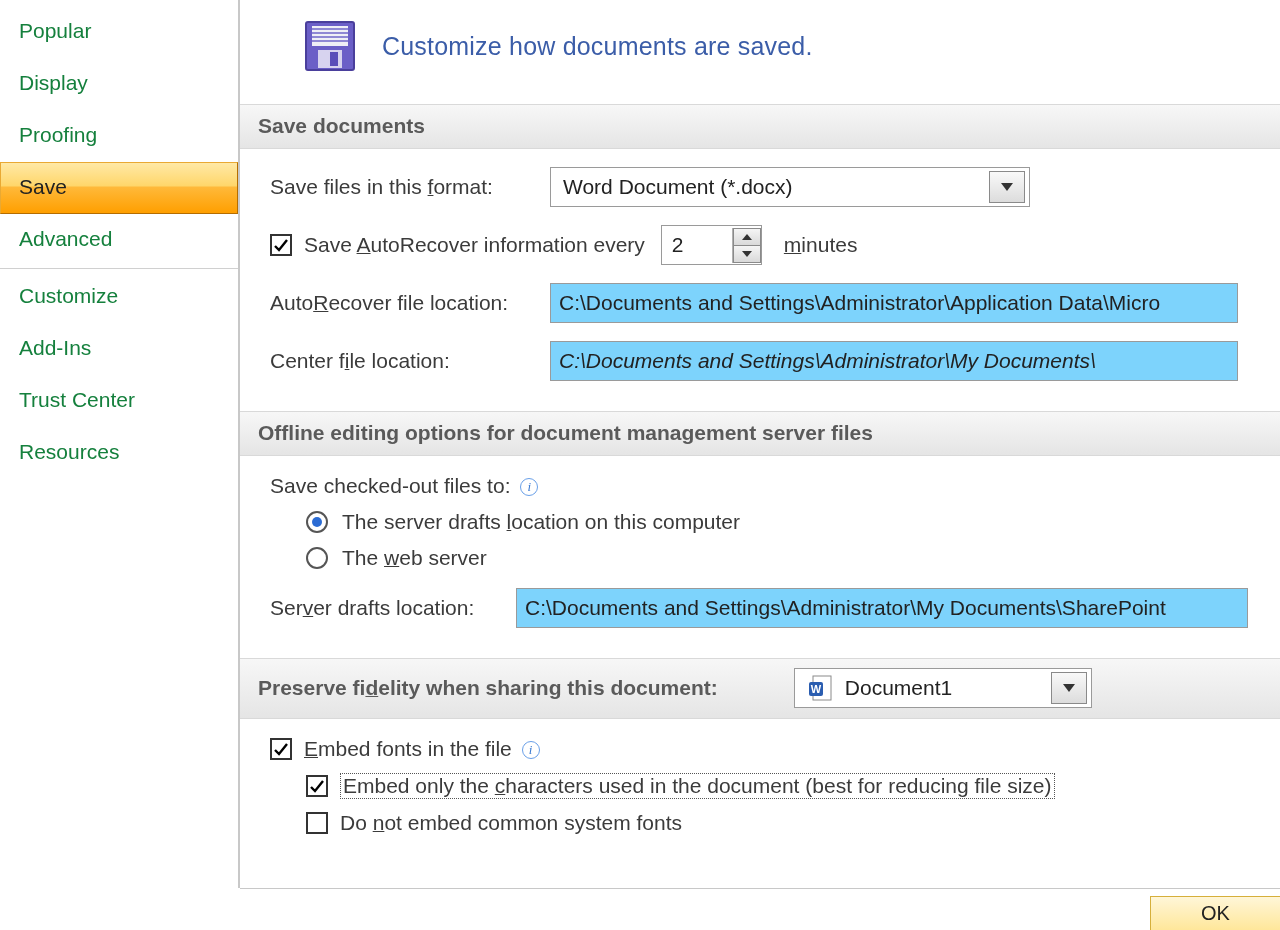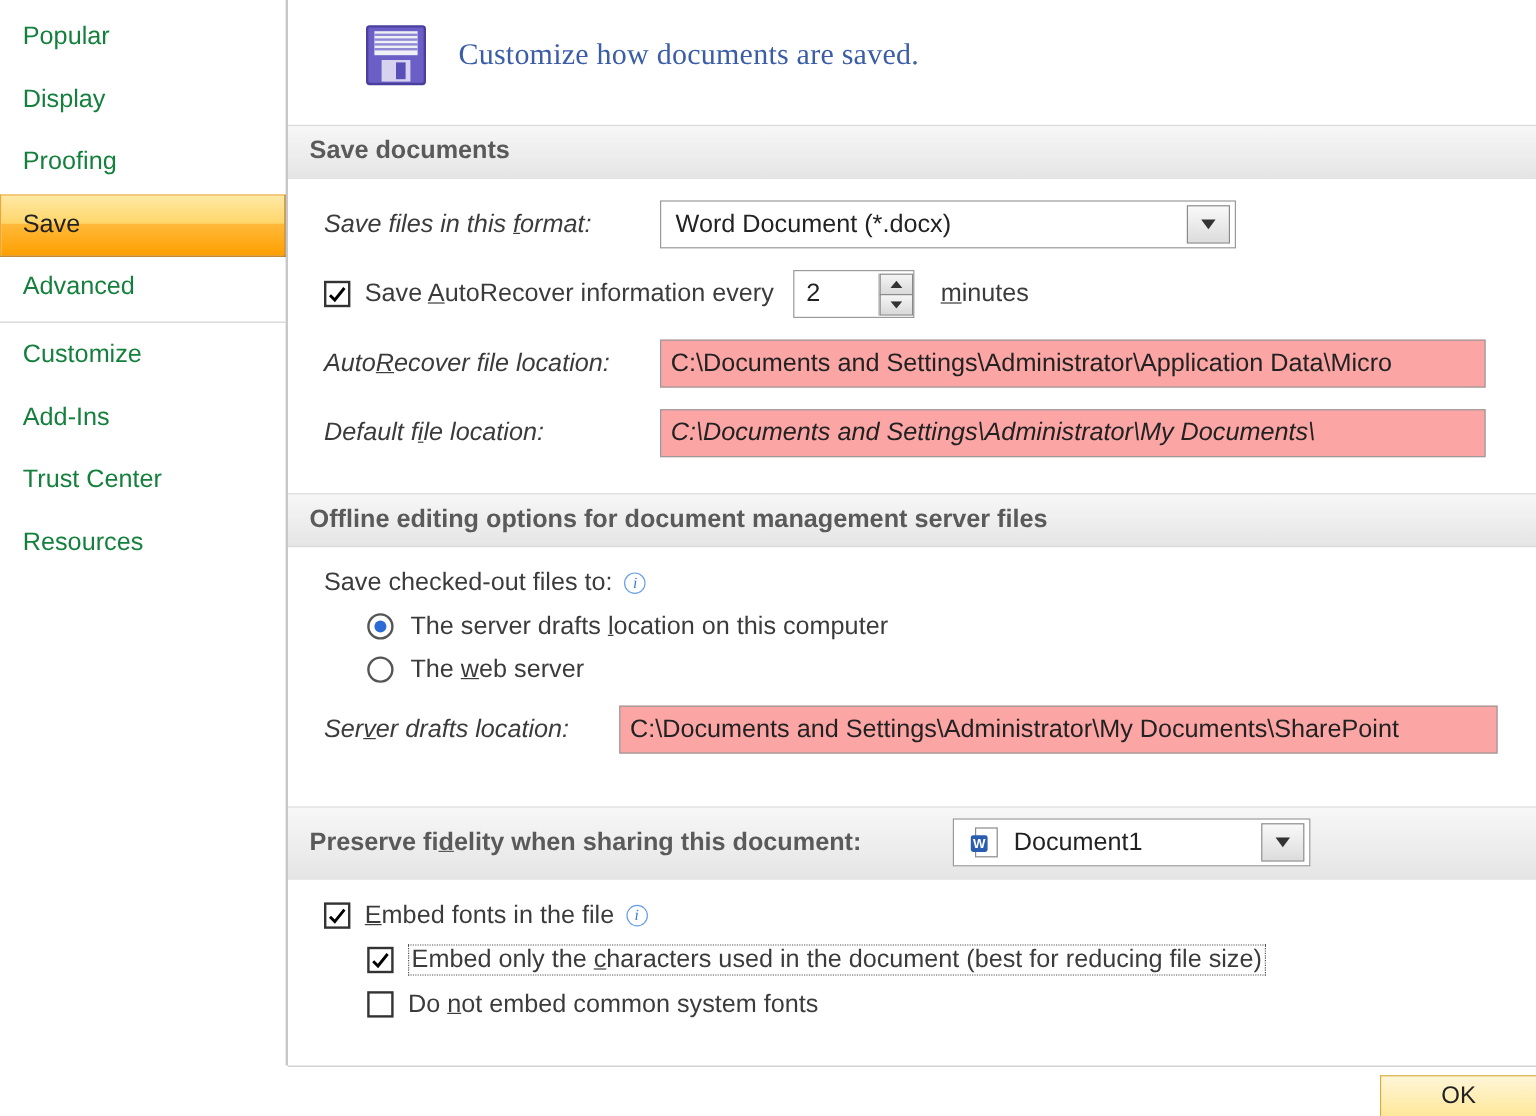--- a/index.html
+++ b/index.html
@@ -54,42 +54,41 @@
   .header-row {
     display: flex;
     align-items: center;
     gap: 26px;
     padding: 4px 0 20px 64px;
   }
   .header-title {
     font-size: 25px;
     color: #3b5da8;
     letter-spacing: 0.2px;
-    font-family: Liberation Serif, serif;
   }
   .save-icon {
     width: 52px; height: 52px;
   }
   .section-head {
     background: linear-gradient(#f7f7f7, #e5e5e5);
     border-top: 1px solid #d9d9d9;
     border-bottom: 1px solid #d9d9d9;
     font-size: 21px;
     font-weight: bold;
     color: #5a5a5a;
     padding: 9px 0 10px 18px;
     margin-top: 12px;
   }
   .section-body {
     padding: 18px 0 12px 30px;
     font-size: 21px;
   }
   .row { display:flex; align-items:center; margin-bottom:18px; }
   .row-tight { margin-bottom: 12px; }
-  .row .label { min-width: 280px; color:#3b3b3b;font-style:italic; }
+  .row .label { min-width: 280px; color:#3b3b3b; }
   .lbl-w1 { min-width: 290px; }
   .indent1 { padding-left: 36px; }
 
   
   .dropdown {
     display:inline-flex; align-items:center;
     border:1px solid #9a9a9a;
     background:#fff;
     height:40px;
     padding: 0 4px 0 12px;
@@ -103,21 +102,21 @@
     margin-left:6px;
   }
   .dd-btn svg { width:14px; height:10px; }
 
   input.text {
     border:1px solid #9a9a9a;
     height:40px;
     font-size:21px;
     padding: 0 8px;
     color:#222;
-    background:#fca5a5;
+    background:#7dd3fc;
     font-family:inherit;
   }
   .spinner-wrap {
     display:inline-flex; align-items:center;
     border:1px solid #9a9a9a; height:40px; background:#fff;
     padding-left:10px;
   }
   .spinner-wrap .val { width:60px; font-size:21px; color:#222; }
   .spin-btns { display:flex; flex-direction:column; border-left:1px solid #b0b0b0; }
   .spin-btns .sb {
@@ -260,21 +259,21 @@
 
       <div class="row">
         <span class="label lbl-w1">
           <span>Auto</span><u class="mn">R</u><span>ecover file location:</span>
         </span>
         <input class="text" style="width: 688px;" value="C:\Documents and Settings\Administrator\Application Data\Micro">
       </div>
 
       <div class="row" style="margin-bottom:6px">
         <span class="label lbl-w1">
-          <span>Default f</span><u class="mn">i</u><span>le location:</span>
+          <span>Center f</span><u class="mn">i</u><span>le location:</span>
         </span>
         <input class="text" style="width: 688px; font-style: italic;" value="C:\Documents and Settings\Administrator\My Documents\">
       </div>
     </div>
 
     <div class="section-head">Offline editing options for document management server files</div>
     <div class="section-body">
       <div class="row row-tight">
         <span>
           <span>Save checked-out files to:</span>
@@ -288,21 +287,21 @@
         <span>
           <span>The server drafts </span><u class="mn">l</u><span>ocation on this computer</span>
         </span>
       </div>
       <div class="row indent1">
         <span class="radio"></span>
         <span>
           <span>The </span><u class="mn">w</u><span>eb server</span>
         </span>
       </div>
-      <div class="row" style="margin-bottom:20px">
+      <div class="row" style="margin-bottom:6px">
         <span class="label" style="min-width:246px">
           <span>Ser</span><u class="mn">v</u><span>er drafts location:</span>
         </span>
         <input class="text" style="width: 732px;" value="C:\Documents and Settings\Administrator\My Documents\SharePoint">
       </div>
     </div>
 
     <div class="section-head" style="display:flex;align-items:center;gap:76px;">
       <span>
         <span>Preserve fi</span><u class="mn">d</u><span>elity when sharing this document:</span>

